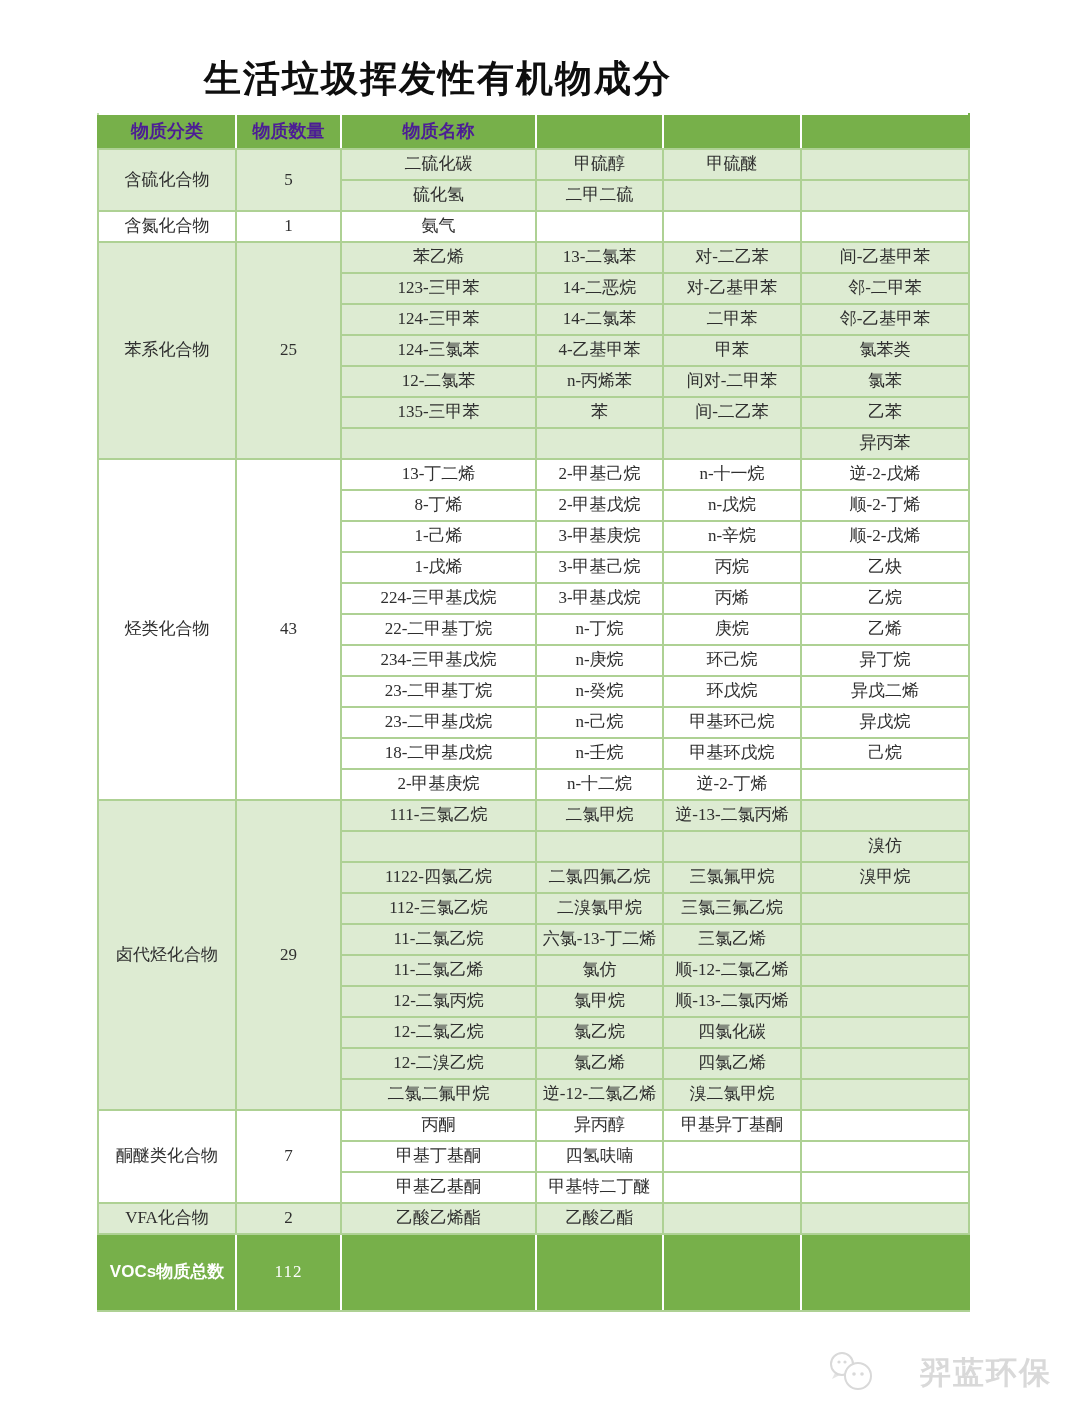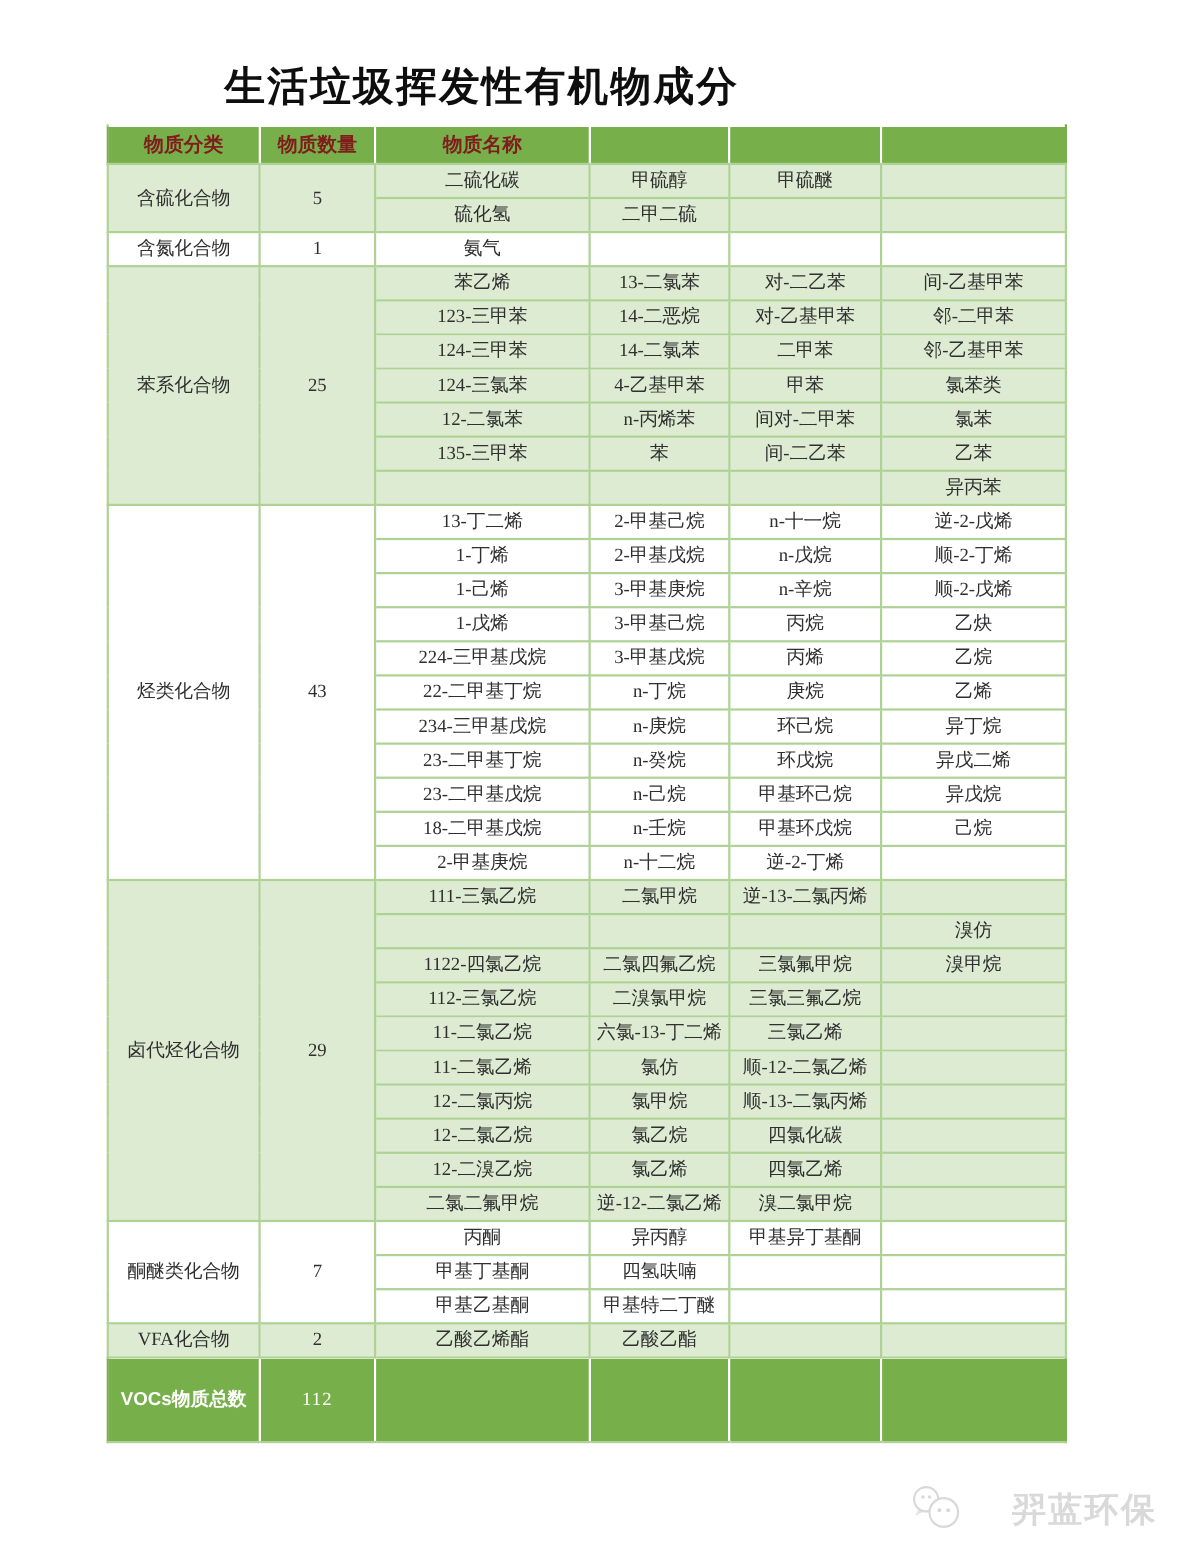--- a/index.html
+++ b/index.html
@@ -24,21 +24,21 @@
     position:absolute; left:97px; top:113px; width:871px;
     border-collapse:collapse; table-layout:fixed;
   }
   .voc-table th, .voc-table td {
     border:2px solid var(--border);
     text-align:center; vertical-align:middle;
     font-size:17px; line-height:1.1;
     overflow:hidden; white-space:nowrap;
   }
   .voc-table thead th {
-    background:var(--green); color:#7f1d1d;
+    background:var(--green); color:#4c1d95;
     font-weight:bold; font-size:18px; height:35px;
     border-color:var(--border-on-green);
     border-bottom-color:var(--border);
     font-family:"Liberation Sans","DejaVu Sans",sans-serif;
   }
   .voc-table thead th:first-child { border-left-color:var(--green); }
   .voc-table thead th:last-child  { border-right-color:var(--green); }
   .voc-table tbody td { height:31px; }
   .row-green td { background:var(--light-green); }
   .row-white td { background:#ffffff; }
@@ -160,21 +160,21 @@
       </tr>
       <tr class="row-white">
         <td rowspan="11" class="cat-cell">烃类化合物</td>
         <td rowspan="11" class="count-cell">43</td>
         <td class="name-cell">13-丁二烯</td>
         <td class="name-cell">2-甲基己烷</td>
         <td class="name-cell">n-十一烷</td>
         <td class="name-cell">逆-2-戊烯</td>
       </tr>
       <tr class="row-white">
-        <td class="name-cell">1-丁烯</td>
+        <td class="name-cell">8-丁烯</td>
         <td class="name-cell">2-甲基戊烷</td>
         <td class="name-cell">n-戊烷</td>
         <td class="name-cell">顺-2-丁烯</td>
       </tr>
       <tr class="row-white">
         <td class="name-cell">1-己烯</td>
         <td class="name-cell">3-甲基庚烷</td>
         <td class="name-cell">n-辛烷</td>
         <td class="name-cell">顺-2-戊烯</td>
       </tr>

